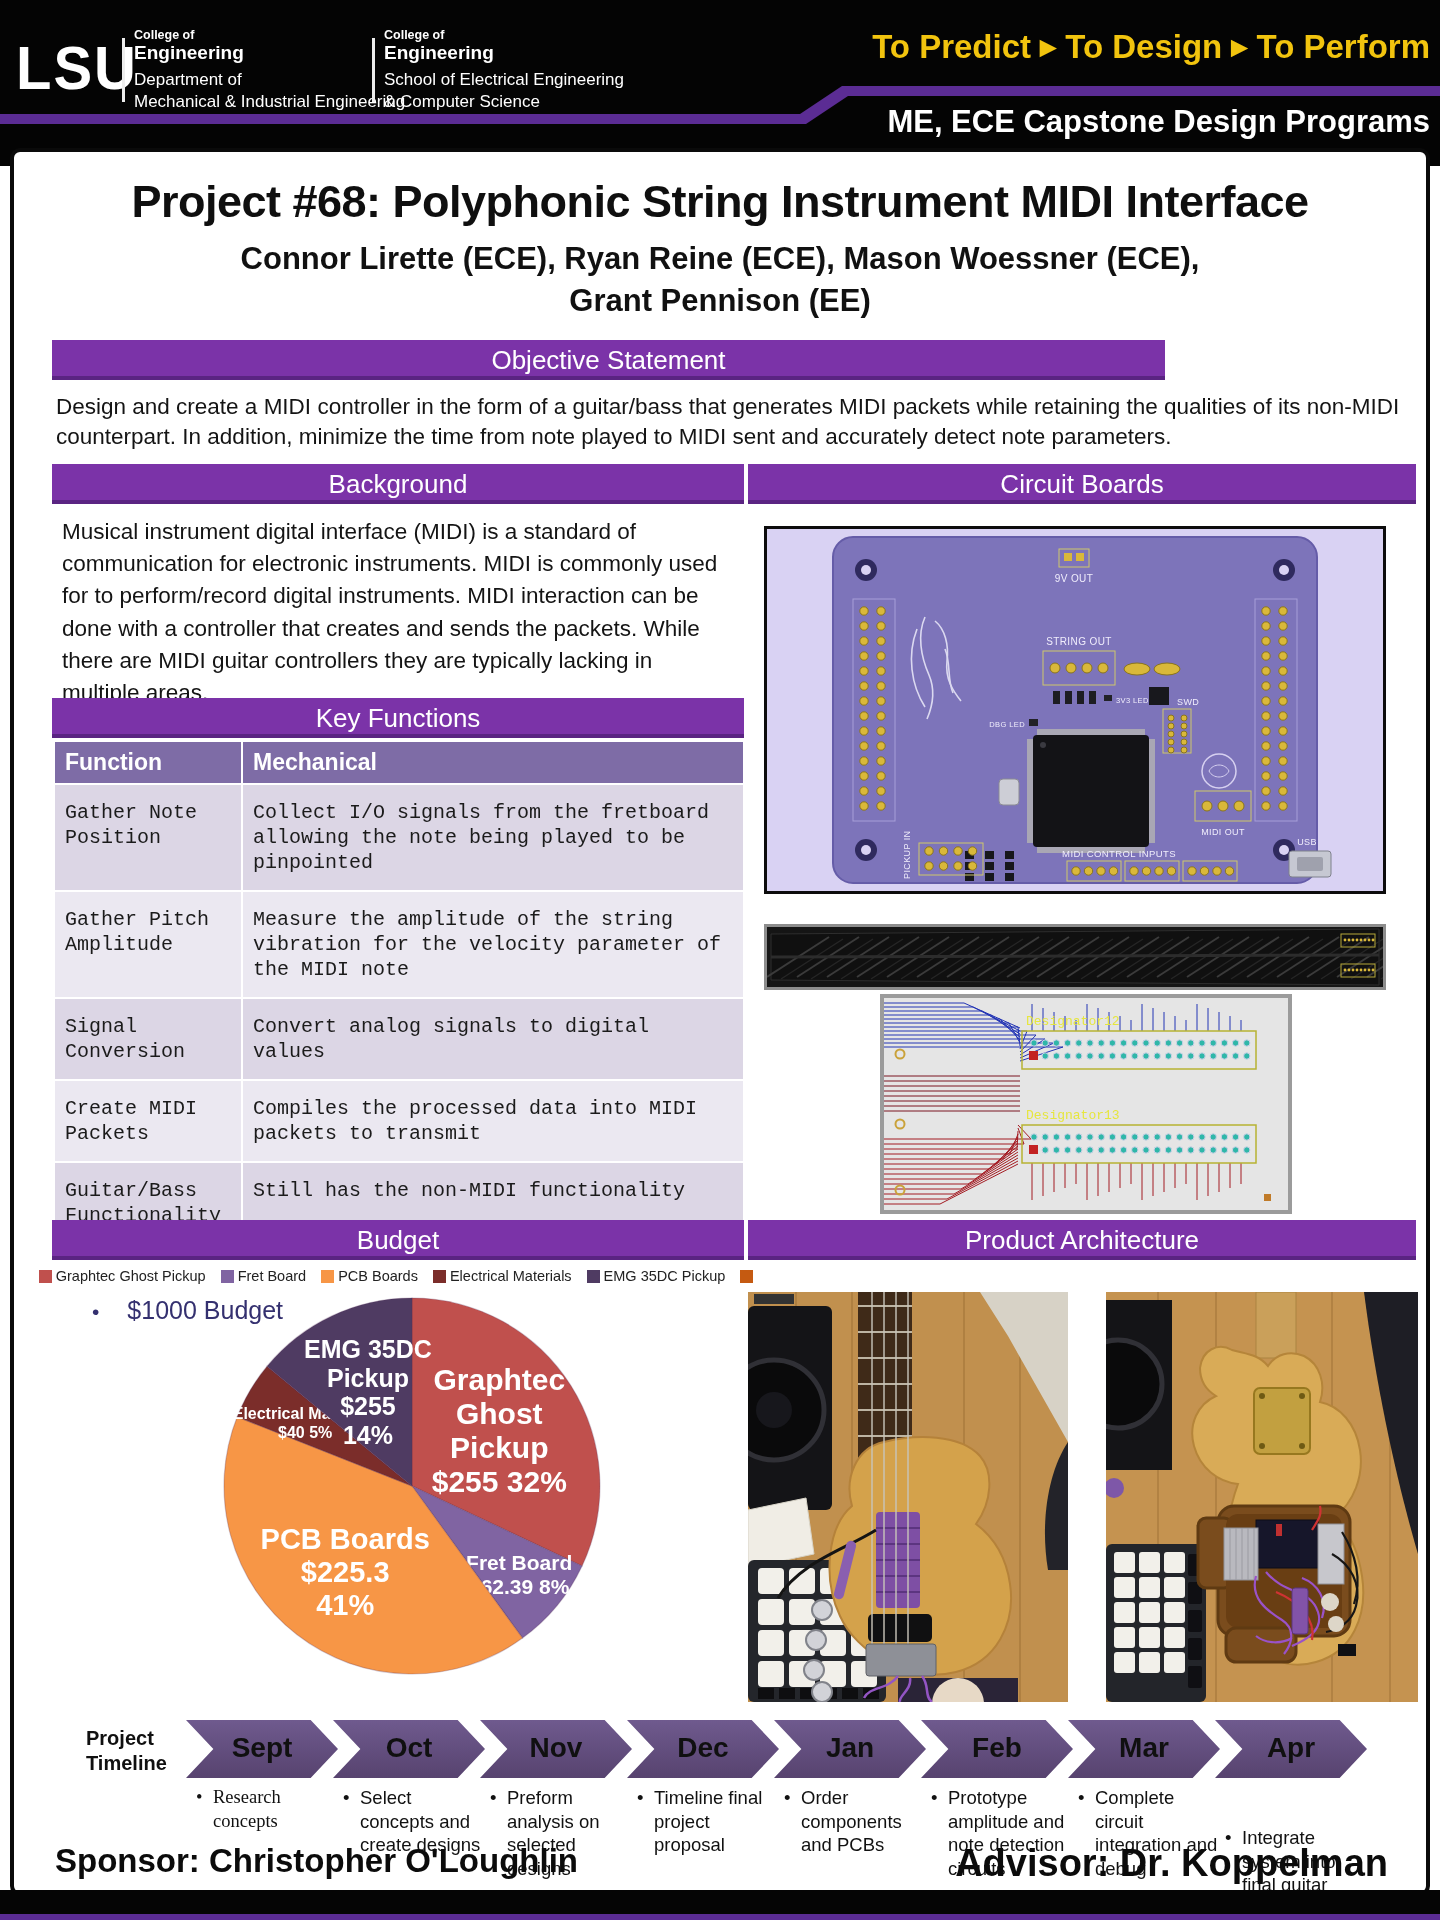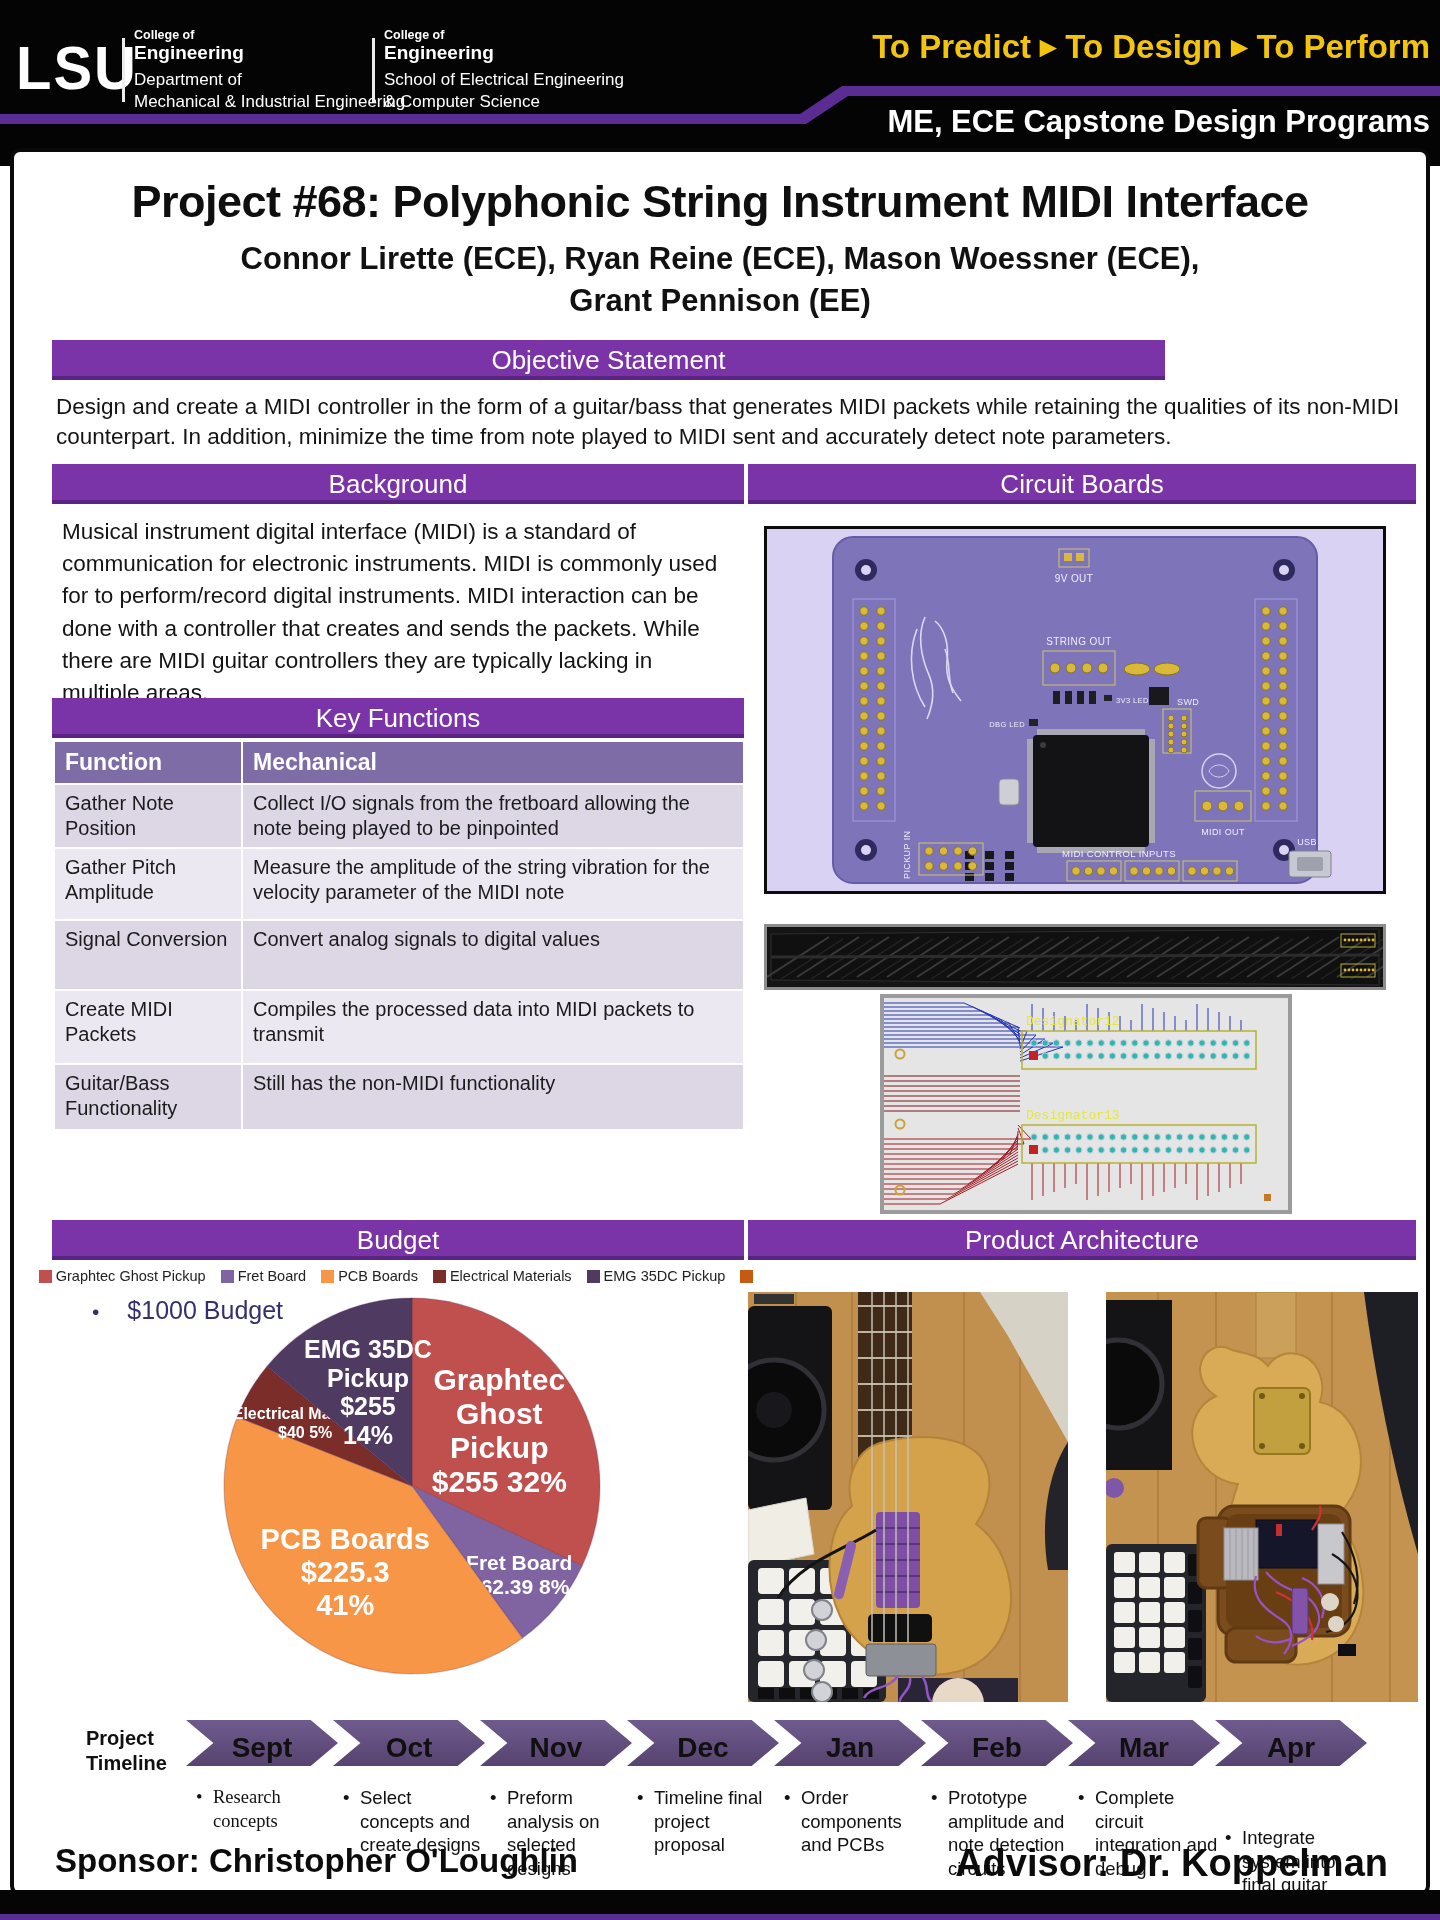--- a/index.html
+++ b/index.html
@@ -38,21 +38,21 @@
   .bar-circuit{left:748px;top:464px;width:668px;}
   .bar-product{left:748px;top:1220px;width:668px;}
   .objective-body{position:absolute;left:56px;top:392px;width:1354px;font-size:22.5px;
                   line-height:1.32;color:#141414;}
   .background-body{position:absolute;left:62px;top:516px;width:666px;font-size:22.5px;
                    line-height:1.43;color:#141414;}
   
   .kf{position:absolute;left:55px;top:742px;width:690px;border-collapse:collapse;}
   .kf th{background:#7e6ca6;color:#fff;font-size:23px;font-weight:700;text-align:left;
          padding:6px 10px;height:42px;}
-  .kf td{font-size:20px;color:#1b1b1b;padding:6px 10px;vertical-align:top;line-height:1.25;}
+  .kf td{font-size:20px;color:#1b1b1b;padding:15px 10px;vertical-align:top;line-height:1.25;font-family:Liberation Mono, monospace;}
   .kf th,.kf td{border-right:2.5px solid #fff;border-bottom:2.5px solid #fff;}
   .kf .cfn{width:187px;}
   .kf tbody tr:nth-child(odd) td{background:#dcd6e5;}
   .kf tbody tr:nth-child(even) td{background:#ebe8f1;}
   .kf tbody tr:nth-child(1){height:58px;}.kf tbody tr:nth-child(2){height:72px;}
   .kf tbody tr:nth-child(3){height:70px;}.kf tbody tr:nth-child(4){height:74px;}
   .kf tbody tr:nth-child(5){height:66px;}.kf tbody tr:nth-child(6){height:74px;}
   
   .legend{position:absolute;left:52px;top:1268px;width:692px;display:flex;gap:15px;
           justify-content:center;align-items:center;font-size:14.5px;color:#222;}
@@ -69,21 +69,21 @@
   .pcb3{position:absolute;left:880px;top:994px;width:412px;height:220px;
         border:4px solid #9b9b9b;background:#e5e5e5;}
   .photo1{position:absolute;left:748px;top:1292px;width:320px;height:410px;}
   .photo2{position:absolute;left:1106px;top:1292px;width:312px;height:410px;}
   svg{display:block;}
   .pcbtxt{fill:#f0edfc;font-family:"Liberation Sans",sans-serif;letter-spacing:.4px;}
   .desigtxt{fill:#e6e63e;font-family:"Liberation Mono",monospace;font-size:13px;}
   
   .tl-label{position:absolute;left:86px;top:1726px;width:110px;font-size:20px;font-weight:700;
             line-height:1.25;color:#101010;}
-  .chev{position:absolute;top:1720px;width:152px;height:46px;
+  .chev{position:absolute;top:1720px;width:152px;height:58px;
         background:linear-gradient(#6f5a8e,#57436f);
         clip-path:polygon(0 0,82% 0,100% 50%,82% 100%,0 100%,18% 50%);
         color:#101010;font-size:28px;font-weight:600;text-align:center;line-height:56px;
         filter:drop-shadow(3px 4px 2px rgba(70,60,95,.45));}
   .task{position:absolute;top:1786px;width:140px;font-size:18.5px;line-height:1.28;color:#111;
         padding-left:17px;}
   .task::before{content:"\2022";position:absolute;left:0;top:0;}
   
   .sponsor{position:absolute;left:55px;top:1842px;font-size:33px;font-weight:800;color:#0b0b0b;}
   .advisor{position:absolute;right:52px;top:1842px;font-size:38px;font-weight:800;color:#0b0b0b;}

